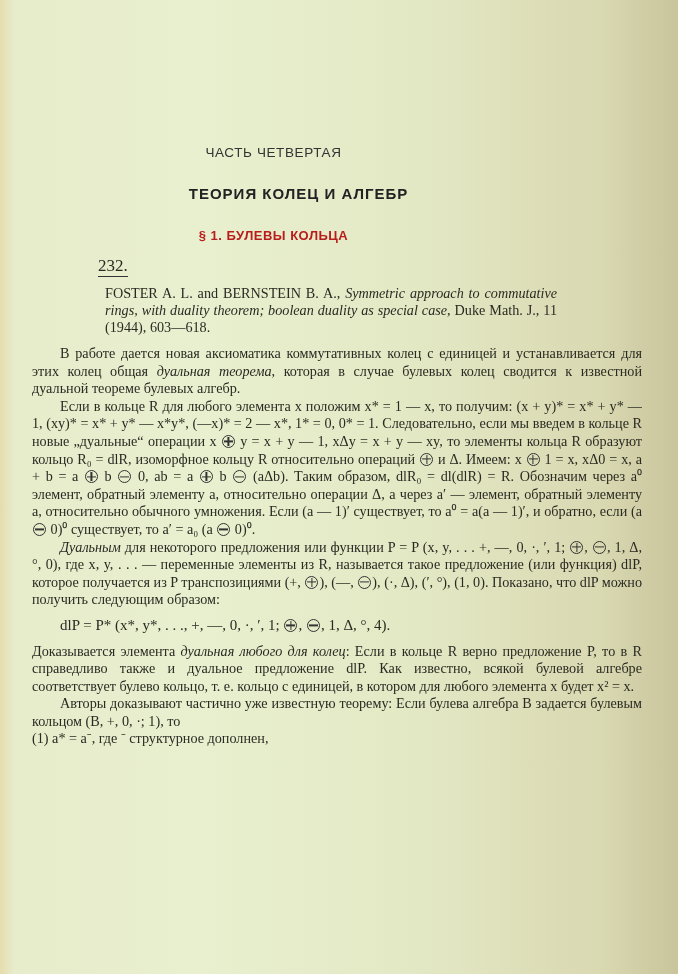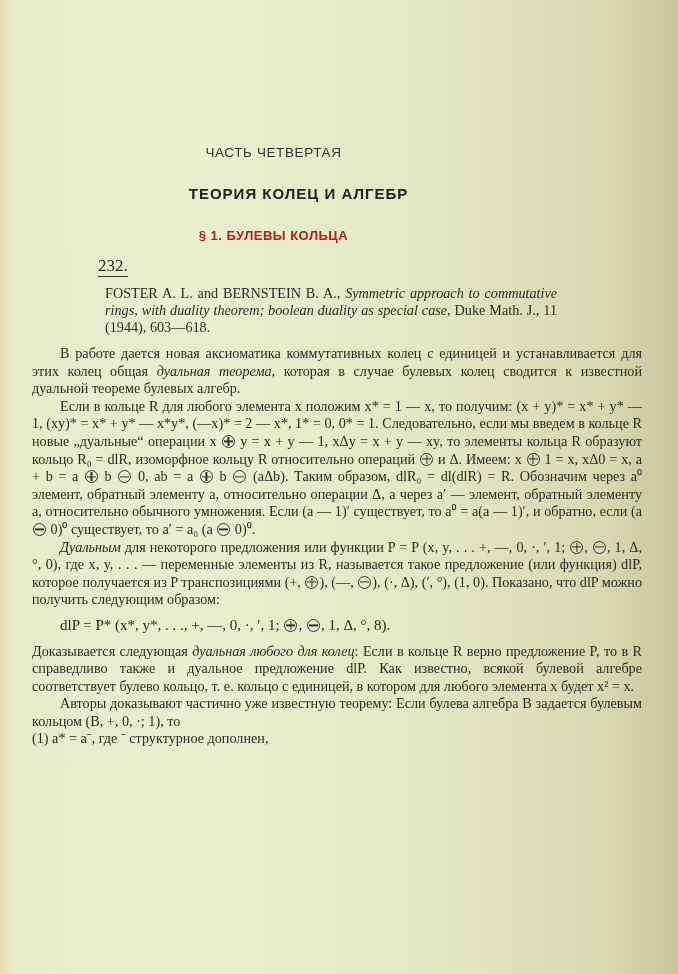--- a/index.html
+++ b/index.html
@@ -45,22 +45,22 @@
     <p class="p">
       <span>В работе дается новая аксиоматика коммутативных колец с единицей и устанавливается для этих колец общая </span><i>дуальная теорема</i><span>, которая в случае булевых колец сводится к известной дуальной теореме булевых алгебр.</span>
     </p>
     <p class="p">
       <span>Если в кольце R для любого элемента x положим x* = 1 — x, то получим: (x + y)* = x* + y* — 1, (xy)* = x* + y* — x*y*, (—x)* = 2 — x*, 1* = 0, 0* = 1. Следовательно, если мы введем в кольце R новые „дуальные“ операции x </span><span class="circ plus"></span><span> y = x + y — 1, xΔy = x + y — xy, то элементы кольца R образуют кольцо R₀ = dlR, изоморфное кольцу R относительно операций </span><span class="circ plus"></span><span> и Δ. Имеем: x </span><span class="circ plus"></span><span> 1 = x, xΔ0 = x, a + b = a </span><span class="circ plus"></span><span> b </span><span class="circ"></span><span> 0, ab = a </span><span class="circ plus"></span><span> b </span><span class="circ"></span><span> (aΔb). Таким образом, dlR₀ = dl(dlR) = R. Обозначим через a⁰ элемент, обратный элементу a, относительно операции Δ, а через a′ — элемент, обратный элементу a, относительно обычного умножения. Если (a — 1)′ существует, то a⁰ = a(a — 1)′, и обратно, если (a </span><span class="circ"></span><span> 0)⁰ существует, то a′ = a₀ (a </span><span class="circ"></span><span> 0)⁰.</span>
     </p>
     <p class="p">
       <i>Дуальным</i><span> для некоторого предложения или функции P = P (x, y, . . . +, —, 0, ·, ′, 1; </span><span class="circ plus"></span><span>, </span><span class="circ"></span><span>, 1, Δ, °, 0), где x, y, . . . — переменные элементы из R, называется такое предложение (или функция) dlP, которое получается из P транспозициями (+, </span><span class="circ plus"></span><span>), (—, </span><span class="circ"></span><span>), (·, Δ), (′, °), (1, 0). Показано, что dlP можно получить следующим образом:</span>
     </p>
     <p class="p formula">
-      <span>dlP = P* (x*, y*, . . ., +, —, 0, ·, ′, 1; </span><span class="circ plus"></span><span>, </span><span class="circ"></span><span>, 1, Δ, °, 8).</span>
+      <span>dlP = P* (x*, y*, . . ., +, —, 0, ·, ′, 1; </span><span class="circ plus"></span><span>, </span><span class="circ"></span><span>, 1, Δ, °, 4).</span>
     </p>
     <p class="p ni">
-      <span>Доказывается следующая </span><i>дуальная любого для колец</i><span>: Если в кольце R верно предложение P, то в R справедливо также и дуальное предложение dlP. Как известно, всякой булевой алгебре соответствует булево кольцо, т. е. кольцо с единицей, в котором для любого элемента x будет x² = x.</span>
+      <span>Доказывается элемента </span><i>дуальная любого для колец</i><span>: Если в кольце R верно предложение P, то в R справедливо также и дуальное предложение dlP. Как известно, всякой булевой алгебре соответствует булево кольцо, т. е. кольцо с единицей, в котором для любого элемента x будет x² = x.</span>
     </p>
     <p class="p">Авторы доказывают частично уже известную теорему: Если булева алгебра B задается булевым кольцом (B, +, 0, ·; 1), то</p>
     <p class="p ni">(1) a* = a⁻, где ⁻ структурное дополнен,</p>
   </div>
 
 </div>
 
 </body></html>

